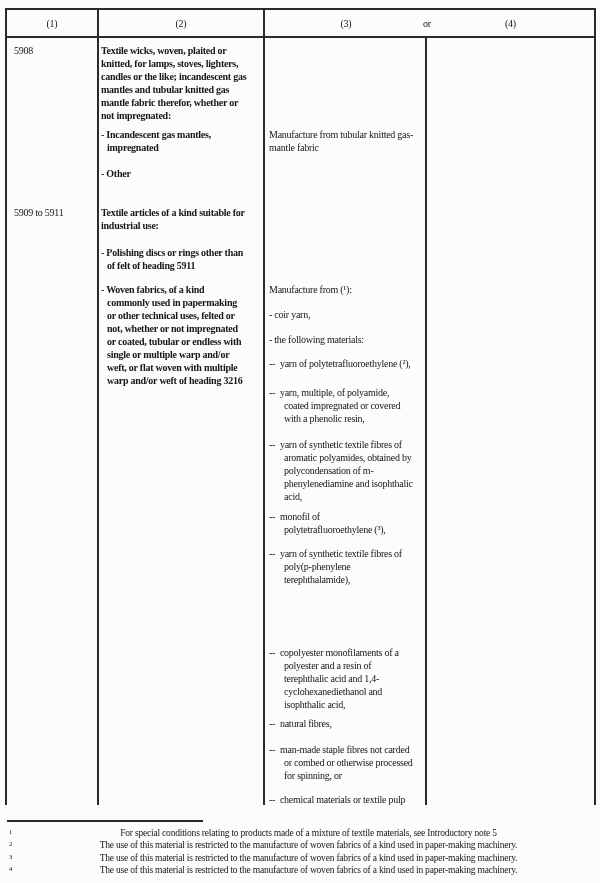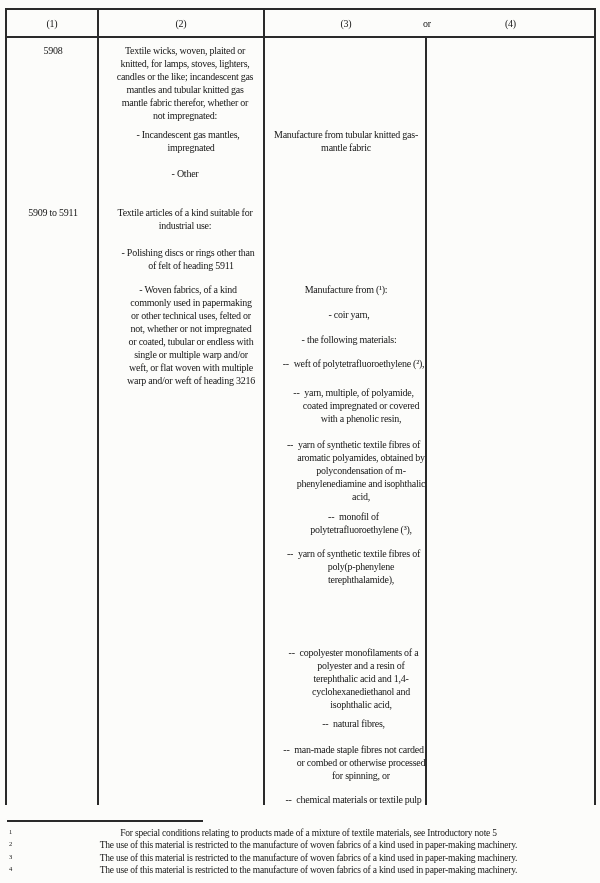--- a/index.html
+++ b/index.html
@@ -16,32 +16,32 @@
   }
   .hdr{position:relative;height:26px;border-bottom:2px solid #2a2a2a;}
   .hcell{position:absolute;top:0;height:100%;display:flex;align-items:center;justify-content:center;}
   .hc1{left:0;width:92px;border-right:2px solid #2a2a2a;box-sizing:border-box;}
   .hc2{left:92px;width:166px;border-right:2px solid #2a2a2a;box-sizing:border-box;}
   .hc34{left:258px;right:0;}
   .hc34 span{position:absolute;top:0;height:100%;display:flex;align-items:center;justify-content:center;}
   .h3{left:0;width:162px;}
   .hor{left:152px;width:20px;}
   .h4{left:162px;right:0;}
-  .bdy{position:absolute;top:28px;left:0;right:0;bottom:0;text-align:center;}
+  .bdy{position:absolute;top:28px;left:0;right:0;bottom:0;}
   .v{position:absolute;top:0;bottom:0;width:2px;background:#2a2a2a;}
   .v1{left:90px;}
   .v2{left:256px;}
   .v3{left:418px;}
   .col{position:absolute;top:0;bottom:0;}
   .colA{left:0;width:90px;}
   .colB{left:92px;width:164px;}
   .colC{left:258px;width:144px;}
   .it{position:absolute;white-space:pre-line;}
   .colA .it{left:7px;width:78px;}
-  .colB .it{left:9px;width:154px;}
+  .colB .it{left:2px;width:154px;font-weight:bold;}
   .colC .it{left:4px;width:154px;}
   .d1{padding-left:6px;text-indent:-6px;}
   .d2{padding-left:15px;text-indent:-15px;}
   .fnrule{position:absolute;left:7px;top:820px;width:196px;height:2px;background:#2a2a2a;}
   .fns{position:absolute;left:7px;top:827px;right:6px;font-size:9.5px;letter-spacing:-0.2px;line-height:12.3px;}
   .fnrow{display:flex;}
   .fnm{width:16px;flex:0 0 16px;font-size:6.5px;position:relative;top:-1px;padding-left:2px;box-sizing:border-box;}
   .fnt{flex:1;text-align:center;}
 </style>
 </head>
@@ -92,21 +92,21 @@
 weft, or flat woven with multiple
 warp and/or weft of heading 3216</div>
     </div>
 
     <div class="col colC">
       <div class="it" style="top:90px">Manufacture from tubular knitted gas-
 mantle fabric</div>
       <div class="it" style="top:245px">Manufacture from (¹):</div>
       <div class="it d1" style="top:270px">- coir yarn,</div>
       <div class="it d1" style="top:295px">- the following materials:</div>
-      <div class="it d2" style="top:319px">-- weft of polytetrafluoroethylene (²),</div>
+      <div class="it d2" style="top:319px">-- yarn of polytetrafluoroethylene (²),</div>
       <div class="it d2" style="top:348px">-- yarn, multiple, of polyamide,
 coated impregnated or covered
 with a phenolic resin,</div>
       <div class="it d2" style="top:400px">-- yarn of synthetic textile fibres of
 aromatic polyamides, obtained by
 polycondensation of m-
 phenylenediamine and isophthalic
 acid,</div>
       <div class="it d2" style="top:472px">-- monofil of
 polytetrafluoroethylene (³),</div>

